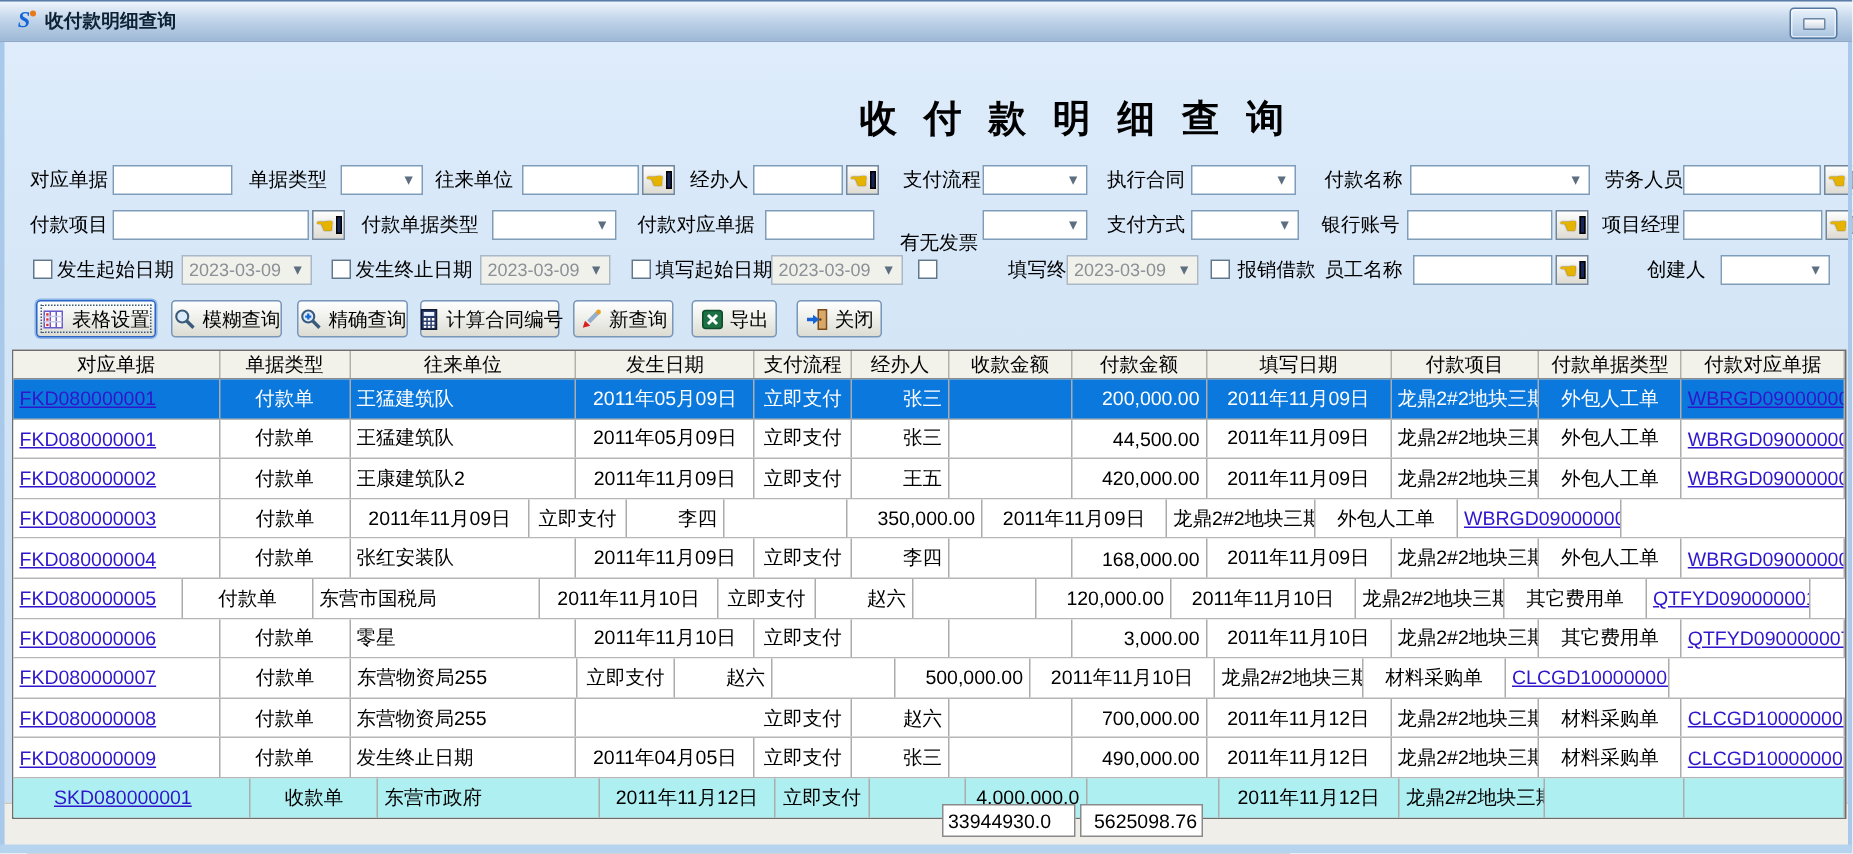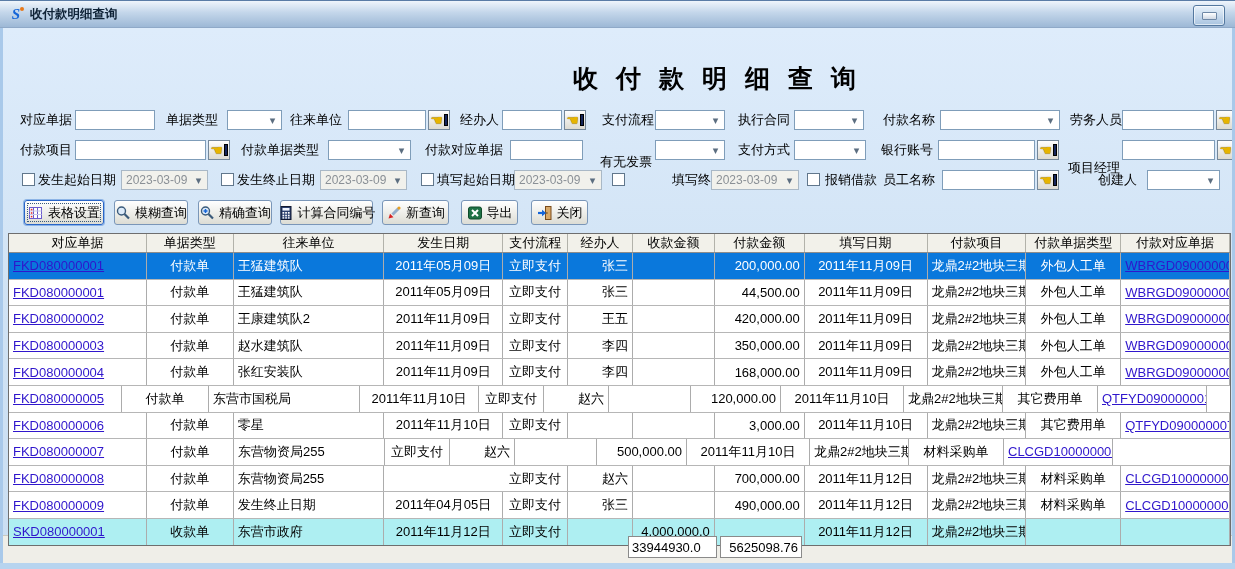--- a/index.html
+++ b/index.html
@@ -133,21 +133,21 @@
         <span class="f-label" style="left: 600px; top: 42px;">有无发票</span>
         <div class="f-select" style="left: 655px; top: 30px; width: 70px;"><span></span><span class="chev">▾</span></div>
         <span class="f-label" style="left: 738px; top: 30px;">支付方式</span>
         <div class="f-select" style="left: 794px; top: 30px; width: 72px;"><span></span><span class="chev">▾</span></div>
         <span class="f-label" style="left: 881px; top: 30px;">银行账号</span>
         <input class="f-input" style="left: 938px; top: 30px; width: 97px;">
         <div class="hand-btn" style="left: 1037px; top: 30px;">
           <span class="hand-glyph">☚</span>
           <span class="hand-book"></span>
         </div>
-        <span class="f-label" style="left: 1068px; top: 48px;">项目经理</span>
+        <span class="f-label" style="left: 1068px; top: 30px;">项目经理</span>
         <input class="f-input" style="left: 1122px; top: 30px; width: 93px;">
         <div class="hand-btn" style="left: 1217px; top: 30px;">
           <span class="hand-glyph">☚</span>
           <span class="hand-book"></span>
         </div>
         <div class="checkbox" style="left: 22px; top: 63px;"></div>
         <span class="f-label" style="left: 38px; top: 60px;">发生起始日期</span>
         <div class="f-select date" style="left: 121px; top: 60px; width: 87px;"><span>2023-03-09</span><span class="chev">▾</span></div>
         <div class="checkbox" style="left: 221px; top: 63px;"></div>
         <span class="f-label" style="left: 237px; top: 60px;">发生终止日期</span>
@@ -326,21 +326,20 @@
           <div class="cell center" style="width: 95px;">外包人工单</div>
           <div class="cell" style="width: 109px;">
             <a class="doclink">WBRGD090000003</a>
           </div>
         </div>
         <div class="trow">
           <div class="cell" style="width: 138px;">
             <a class="doclink">FKD080000003</a>
           </div>
           <div class="cell center" style="width: 87px;">付款单</div>
-          <div class="cell" style="width: 151px;">赵水建筑队</div>
           <div class="cell center" style="width: 119px;">2011年11月09日</div>
           <div class="cell center" style="width: 65px;">立即支付</div>
           <div class="cell right" style="width: 65px;">李四</div>
           <div class="cell right" style="width: 82px;"></div>
           <div class="cell right" style="width: 90px;">350,000.00</div>
           <div class="cell center" style="width: 123px;">2011年11月09日</div>
           <div class="cell" style="width: 99px;">龙鼎2#2地块三期</div>
           <div class="cell center" style="width: 95px;">外包人工单</div>
           <div class="cell" style="width: 109px;">
             <a class="doclink">WBRGD090000004</a>
@@ -447,21 +446,21 @@
           <div class="cell right" style="width: 82px;"></div>
           <div class="cell right" style="width: 90px;">490,000.00</div>
           <div class="cell center" style="width: 123px;">2011年11月12日</div>
           <div class="cell" style="width: 99px;">龙鼎2#2地块三期</div>
           <div class="cell center" style="width: 95px;">材料采购单</div>
           <div class="cell" style="width: 109px;">
             <a class="doclink">CLCGD100000002</a>
           </div>
         </div>
         <div class="trow receipt">
-          <div class="cell" style="width: 138px;">
+          <div class="cell" style="width: 138px; margin-left: 23px;">
             <a class="doclink">SKD080000001</a>
           </div>
           <div class="cell center" style="width: 87px;">收款单</div>
           <div class="cell" style="width: 151px;">东营市政府</div>
           <div class="cell center" style="width: 119px;">2011年11月12日</div>
           <div class="cell center" style="width: 65px;">立即支付</div>
           <div class="cell right" style="width: 65px;"></div>
           <div class="cell right" style="width: 82px;">4,000,000.0</div>
           <div class="cell right" style="width: 90px;"></div>
           <div class="cell center" style="width: 123px;">2011年11月12日</div>

